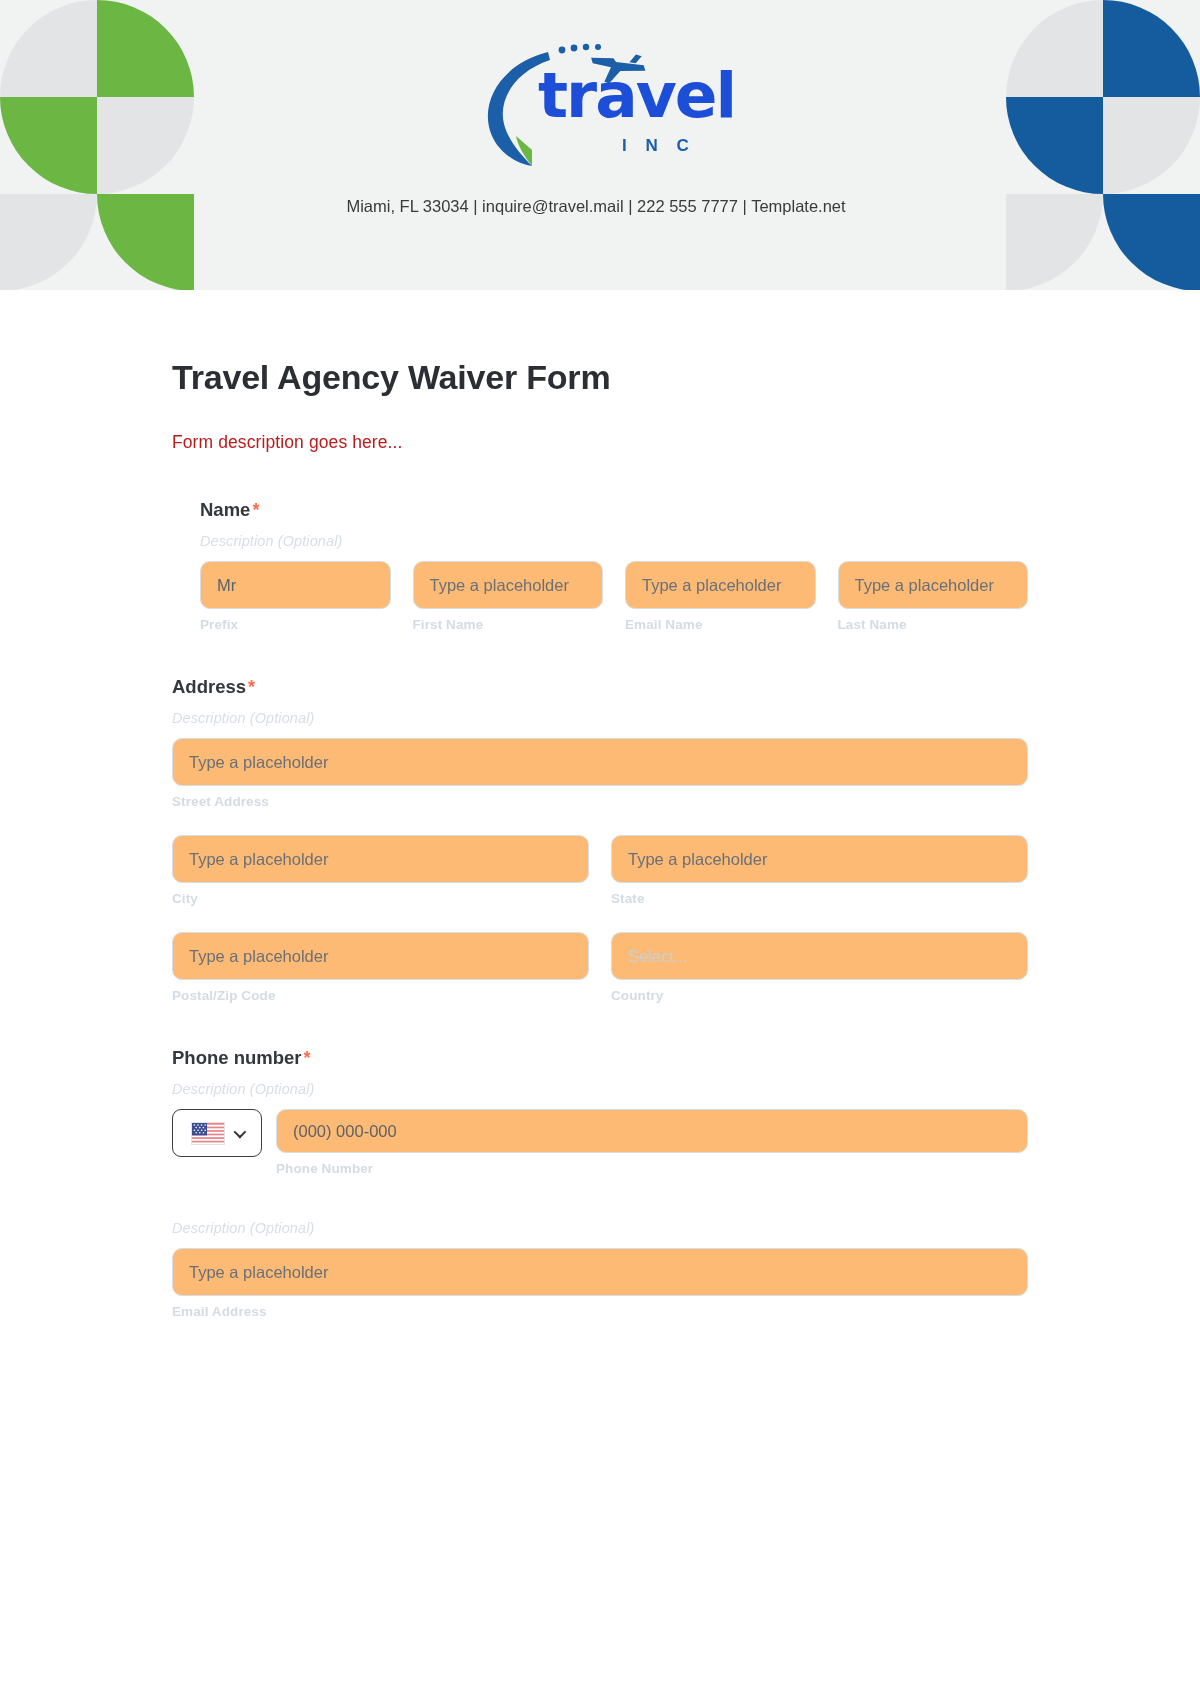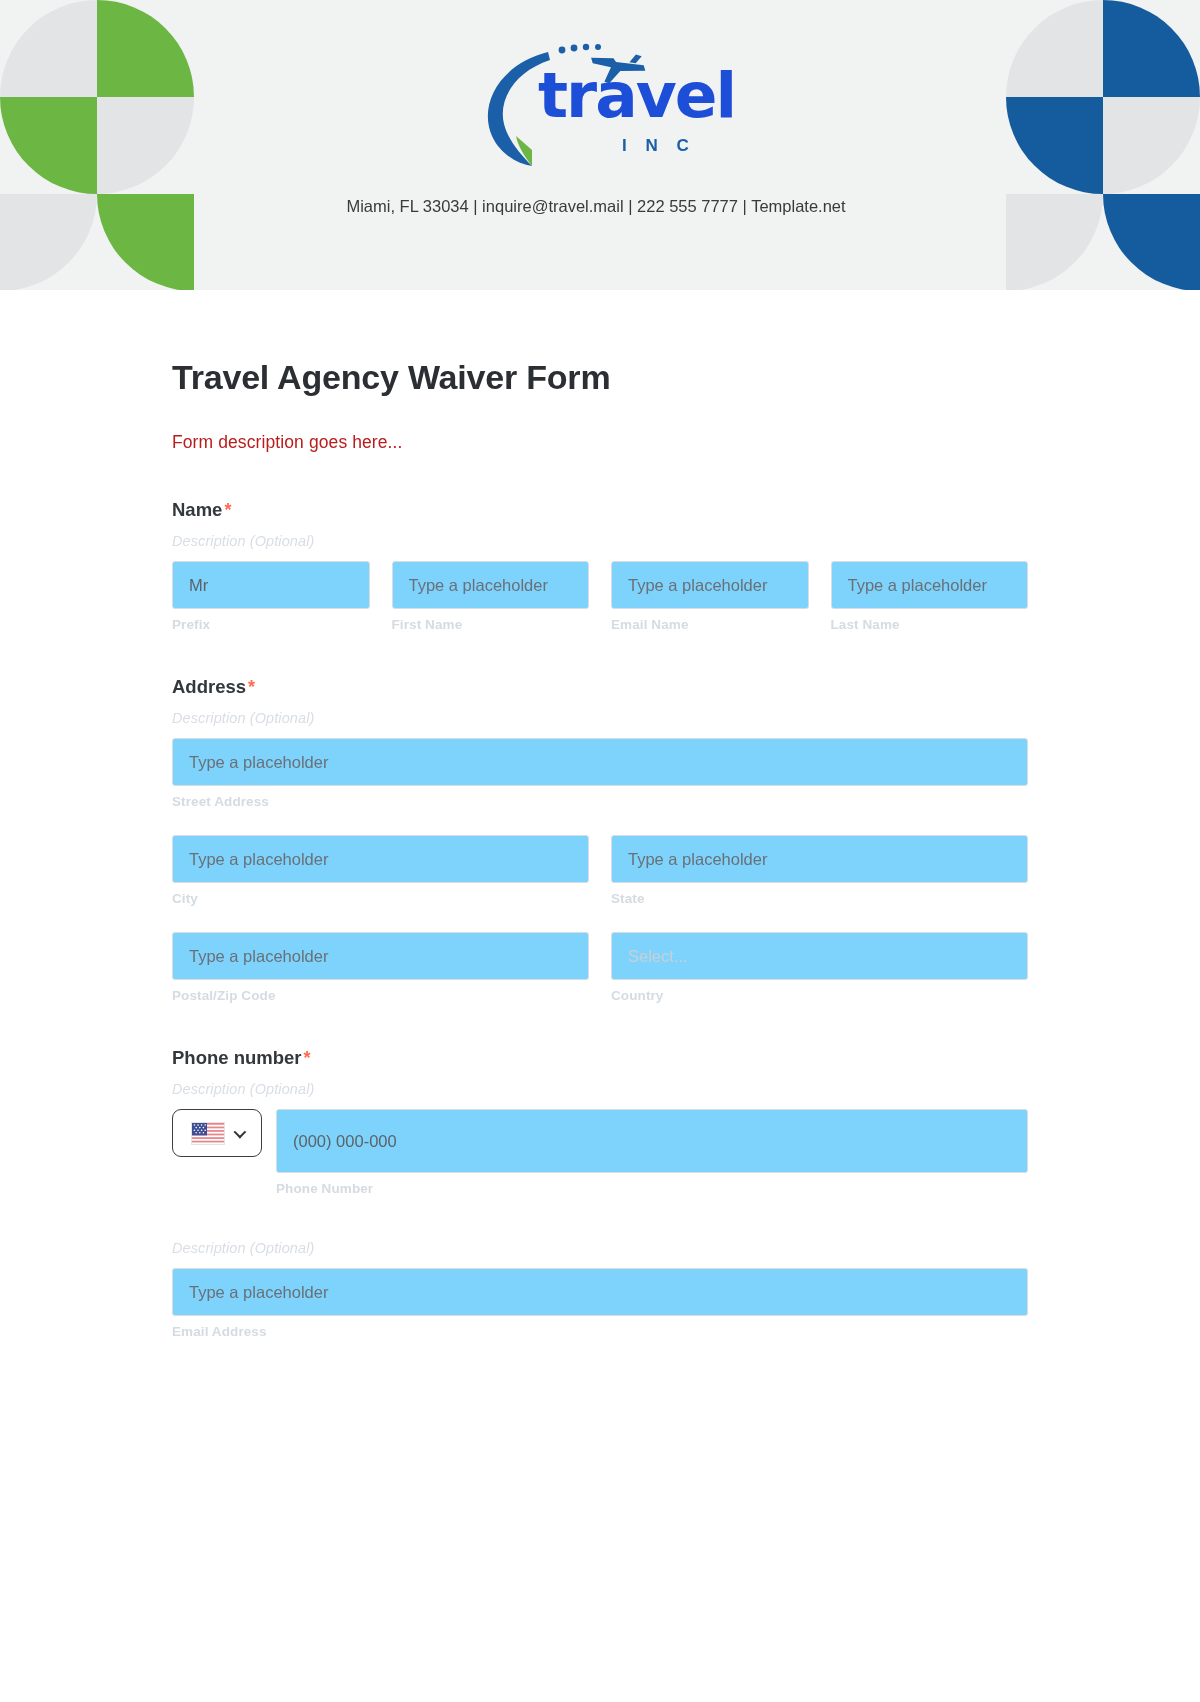--- a/index.html
+++ b/index.html
@@ -104,21 +104,21 @@
     letter-spacing: -0.2px;
   }
   .form-desc {
     margin-top: 35px;
     font-size: 17.5px;
     color: #b91c1c;
     letter-spacing: 0.1px;
   }
 
   .field-group { margin-top: 44px; }
-  .field-group.first { margin-top: 46px; }
+  .field-group.first { margin-top: 46px; margin-left: 28px; }
 
   .f-label {
     font-size: 18.5px;
     font-weight: bold;
     color: #33383d;
     margin-bottom: 12px;
   }
   .f-label .req {
     color: #ff6b4f;
     font-weight: bold;
@@ -131,22 +131,22 @@
     color: #d9dee5;
     margin-bottom: 12px;
     letter-spacing: 0.1px;
   }
 
   .inp {
     display: block;
     width: 100%;
     height: 48px;
     border: 1px solid #d8dde3;
-    border-radius: 3px;
-    background: #7dd3fc;
+    border-radius: 10px;
+    background: #fdba74;
     padding: 0 16px;
     font-size: 16.5px;
     color: #5c6269;
     font-family: "Liberation Sans", sans-serif;
     outline: none;
   }
   .inp::placeholder { color: #6a7077; opacity: 1; }
   .inp.sel-ph::placeholder { color: #c9cfd6; opacity: 1; }
 
   .sublabel {
@@ -203,21 +203,21 @@
   .chev {
     width: 9px; height: 9px;
     border-right: 2px solid #2f343a;
     border-bottom: 2px solid #2f343a;
     transform: rotate(45deg) translateY(-2px);
   }
   .phone-field { flex: 1 1 auto; }
   .phone-sub { margin-left: 0; }
 
   .phone-input {
-    height: 64px;
+    height: 44px;
   }
   .phone-input::placeholder { color: #5c6269; opacity: 1; }
 </style>
 </head>
 <body>
 
 <div class="banner">
 
   <div class="deco deco-left">
     <div class="q tl" style="left:0px;   top:0px;   background:#e2e4e6;"></div>

